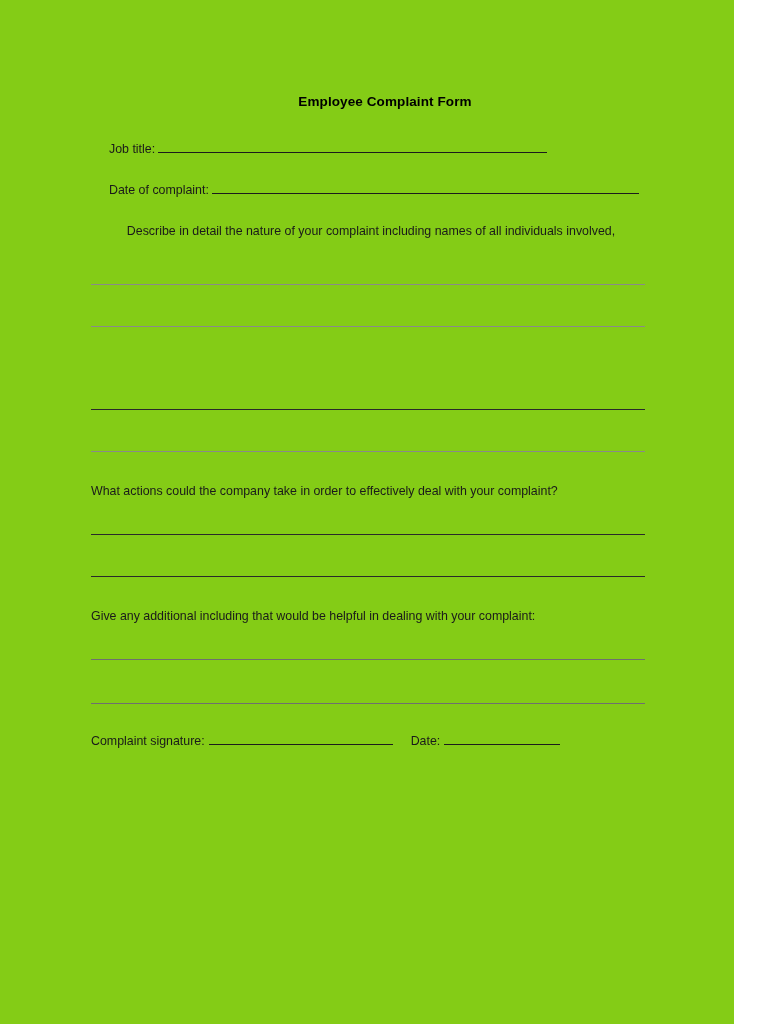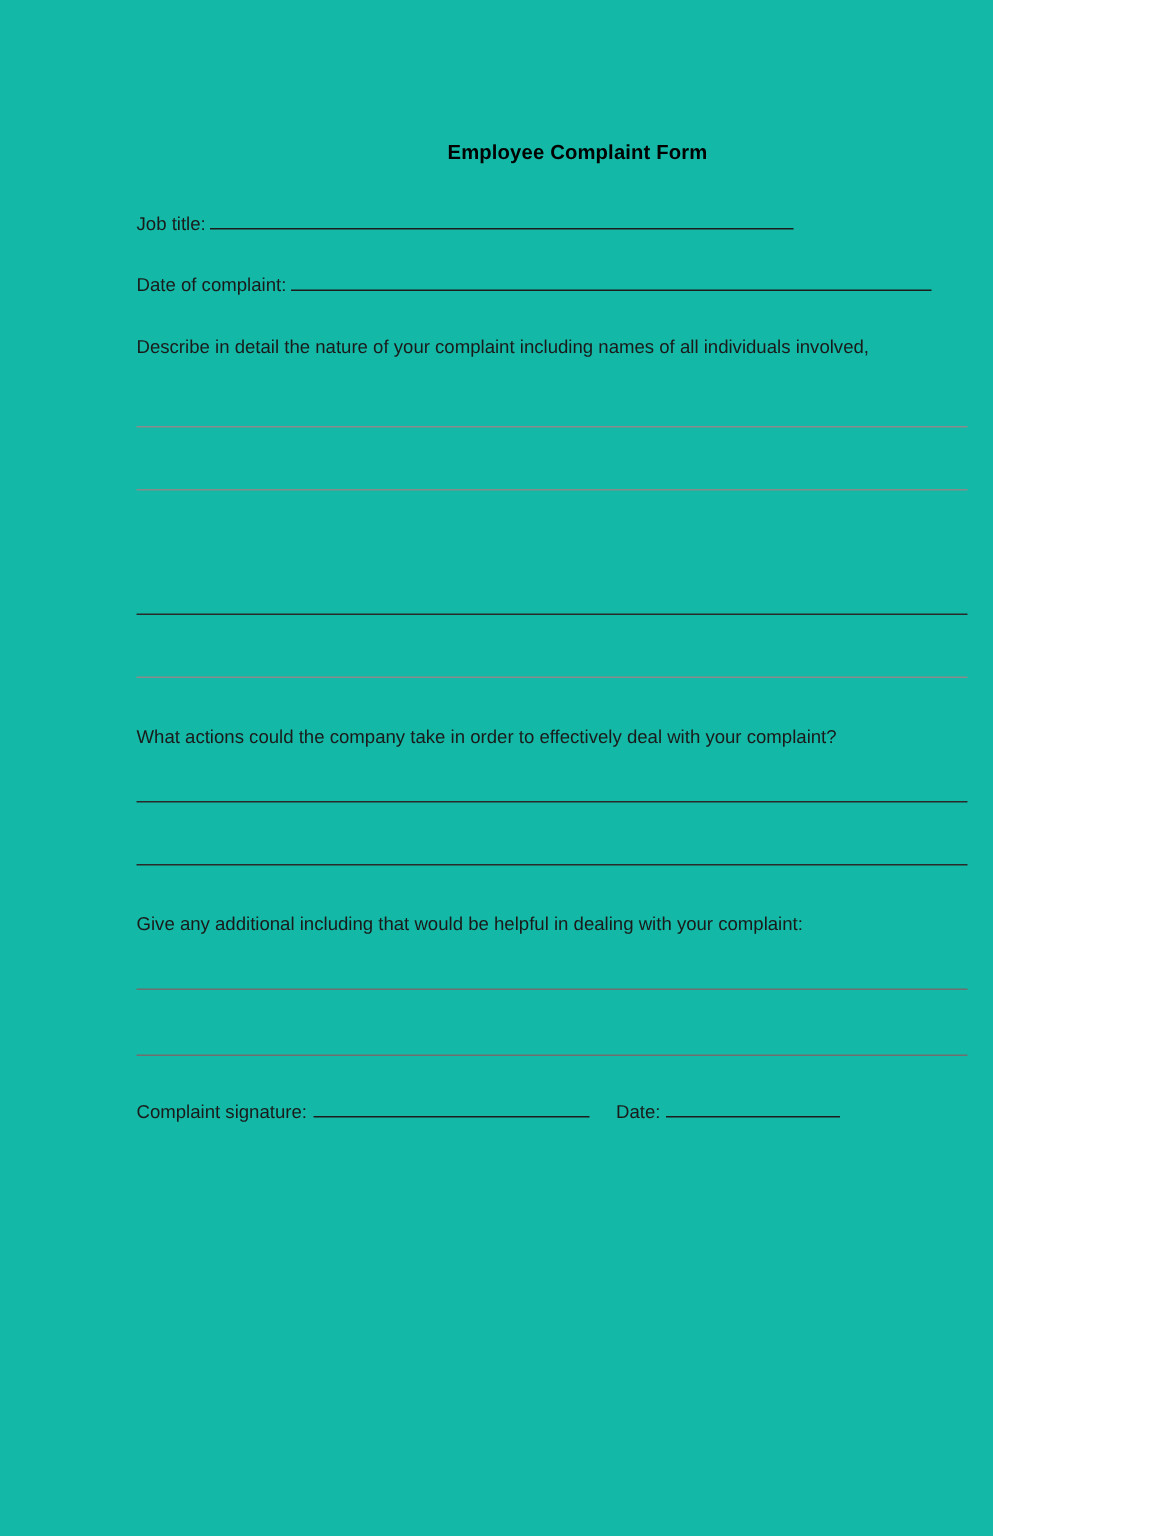--- a/index.html
+++ b/index.html
@@ -9,39 +9,39 @@
   }
   body {
     width: 770px;
     height: 1024px;
     font-family: "Liberation Sans", sans-serif;
     color: #000000;
     -webkit-font-smoothing: antialiased;
   }
   .page {
     position: relative;
-    width: 662px;
+    width: 734px;
     height: 1024px;
-    background: #14b8a6;
+    background: #84cc16;
     overflow: hidden;
   }
   .doc-title {
     position: absolute;
     top: 94px;
     left: 0;
     width: 770px;
     text-align: center;
     font-size: 13.5px;
     font-weight: bold;
     letter-spacing: 0.1px;
     color: #000000;
   }
   .field-row {
     position: absolute;
-    left: 91px;
+    left: 109px;
     font-size: 12.4px;
     color: #1a1a1a;
     white-space: nowrap;
     line-height: 16px;
   }
   .field-label {
     font-size: 12.4px;
   }
   .field-rule {
     display: inline-block;
@@ -102,21 +102,21 @@
   <div class="doc-title">Employee Complaint Form</div>
 
   <div class="field-row" style="top:141px;">
     <span class="field-label">Job title:</span><span class="field-rule" style="width:389px;" title=""></span>
   </div>
 
   <div class="field-row" style="top:182px;">
     <span class="field-label">Date of complaint:</span><span class="field-rule" style="width:427px;" title=""></span>
   </div>
 
-  <div class="prompt" style="top:222px; width:560px;">
+  <div class="prompt" style="top:222px; width:560px;text-align:center;">
     <div>Describe in detail the nature of your complaint including names of all individuals involved,</div>
   </div>
   <div class="answer-line line-gray" style="top:284px;"></div>
   <div class="answer-line line-gray" style="top:326px;"></div>
 
   <div class="answer-line line-dark" style="top:409px;"></div>
   <div class="answer-line line-gray" style="top:451px;"></div>
 
   <div class="prompt" style="top:482px; width:600px;">
     <div>What actions could the company take in order to effectively deal with your complaint?</div>

